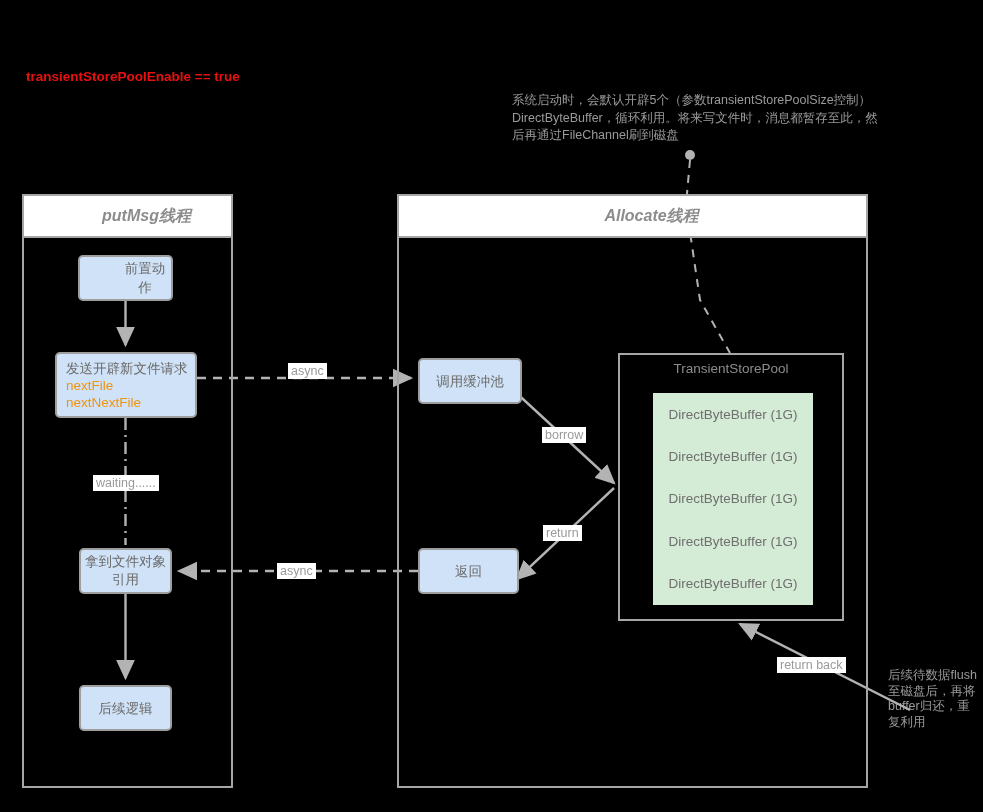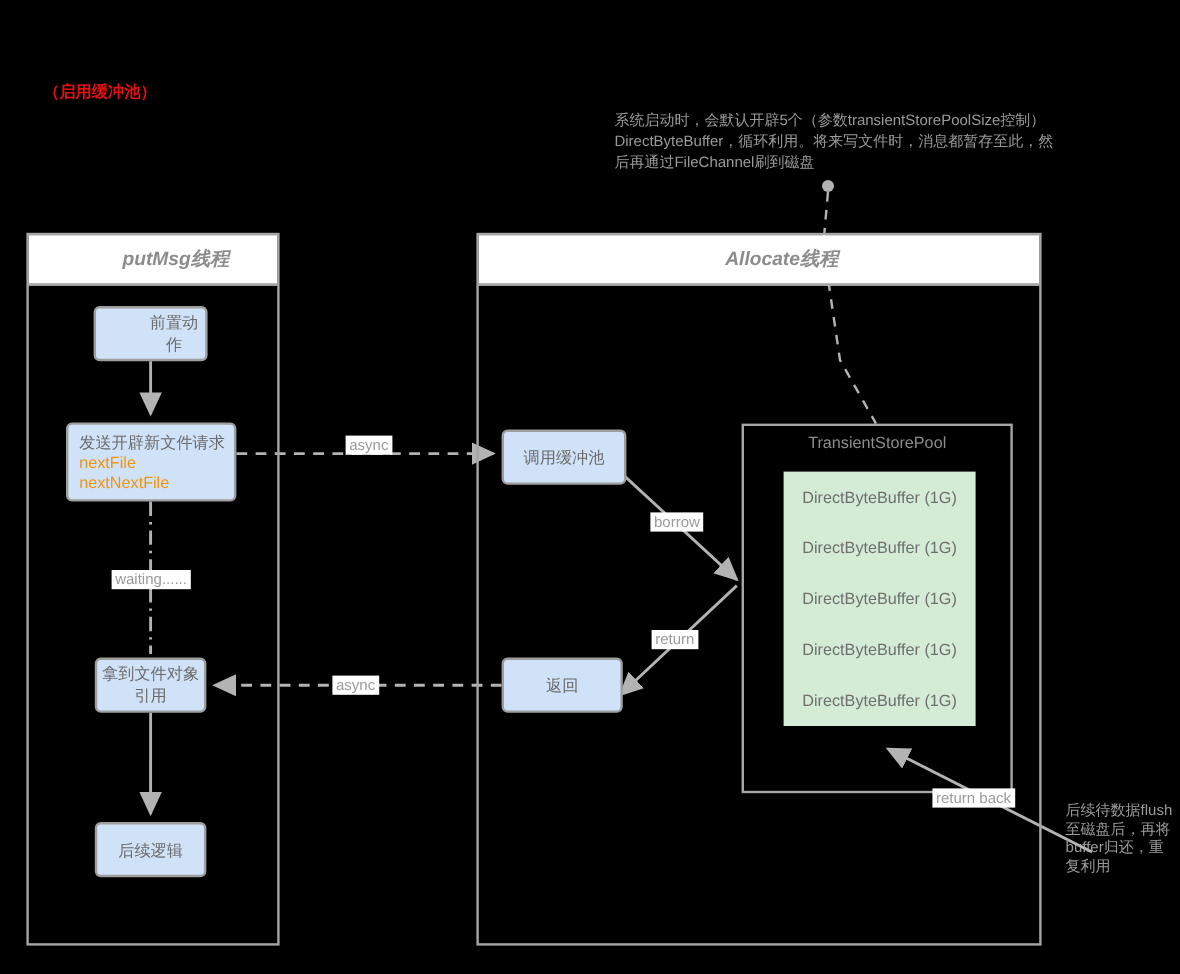--- a/index.html
+++ b/index.html
@@ -95,21 +95,21 @@
     line-height: 17px;
   }
   #box-send-request .ln-orange { color: #f2930d; }
   #box-get-file-ref { left: 79px;  top: 548px; width: 93px;  height: 46px; line-height: 18px; }
   #box-follow-logic { left: 79px;  top: 685px; width: 93px;  height: 46px; }
   #box-call-pool    { left: 418px; top: 358px; width: 104px;  height: 46px; }
   #box-return       { left: 418px; top: 548px; width: 101px;  height: 46px; }
 
   
   #pool-frame {
-    left: 618px; top: 353px; width: 226px; height: 308px;
+    left: 618px; top: 353px; width: 226px; height: 268px;
     border: 2px solid #a6a6a6;
     box-sizing: border-box;
     background: transparent;
   }
   #pool-title {
     position: absolute;
     left: 0; top: 6px; width: 100%;
     text-align: center;
     color: #8c8c8c;
     font-size: 13.5px;
@@ -148,21 +148,21 @@
   
   #connectors {
     left: 0; top: 0; width: 983px; height: 812px;
     pointer-events: none;
   }
 </style>
 </head>
 <body>
 
 <div id="title-block" class="abs">
-  <span id="title-line-2">（启用缓冲池）</span>
+  <span id="title-line-1">transientStorePoolEnable == true</span>
 </div>
 
 <div id="annotation-pool" class="abs annotation">系统启动时，会默认开辟5个（参数transientStorePoolSize控制）DirectByteBuffer，循环利用。将来写文件时，消息都暂存至此，然后再通过FileChannel刷到磁盘</div>
 
 <div id="annotation-returnback" class="abs annotation">后续待数据flush至磁盘后，再将buffer归还，重复利用</div>
 
 <svg id="connectors" class="abs" viewBox="0 0 983 812">
   <defs>
     <marker id="arrow-gray" markerWidth="9" markerHeight="9" refX="7.5" refY="4.5" orient="auto">
       <path d="M0,0.6 L8.4,4.5 L0,8.4 z" fill="#b3b3b3"></path>

